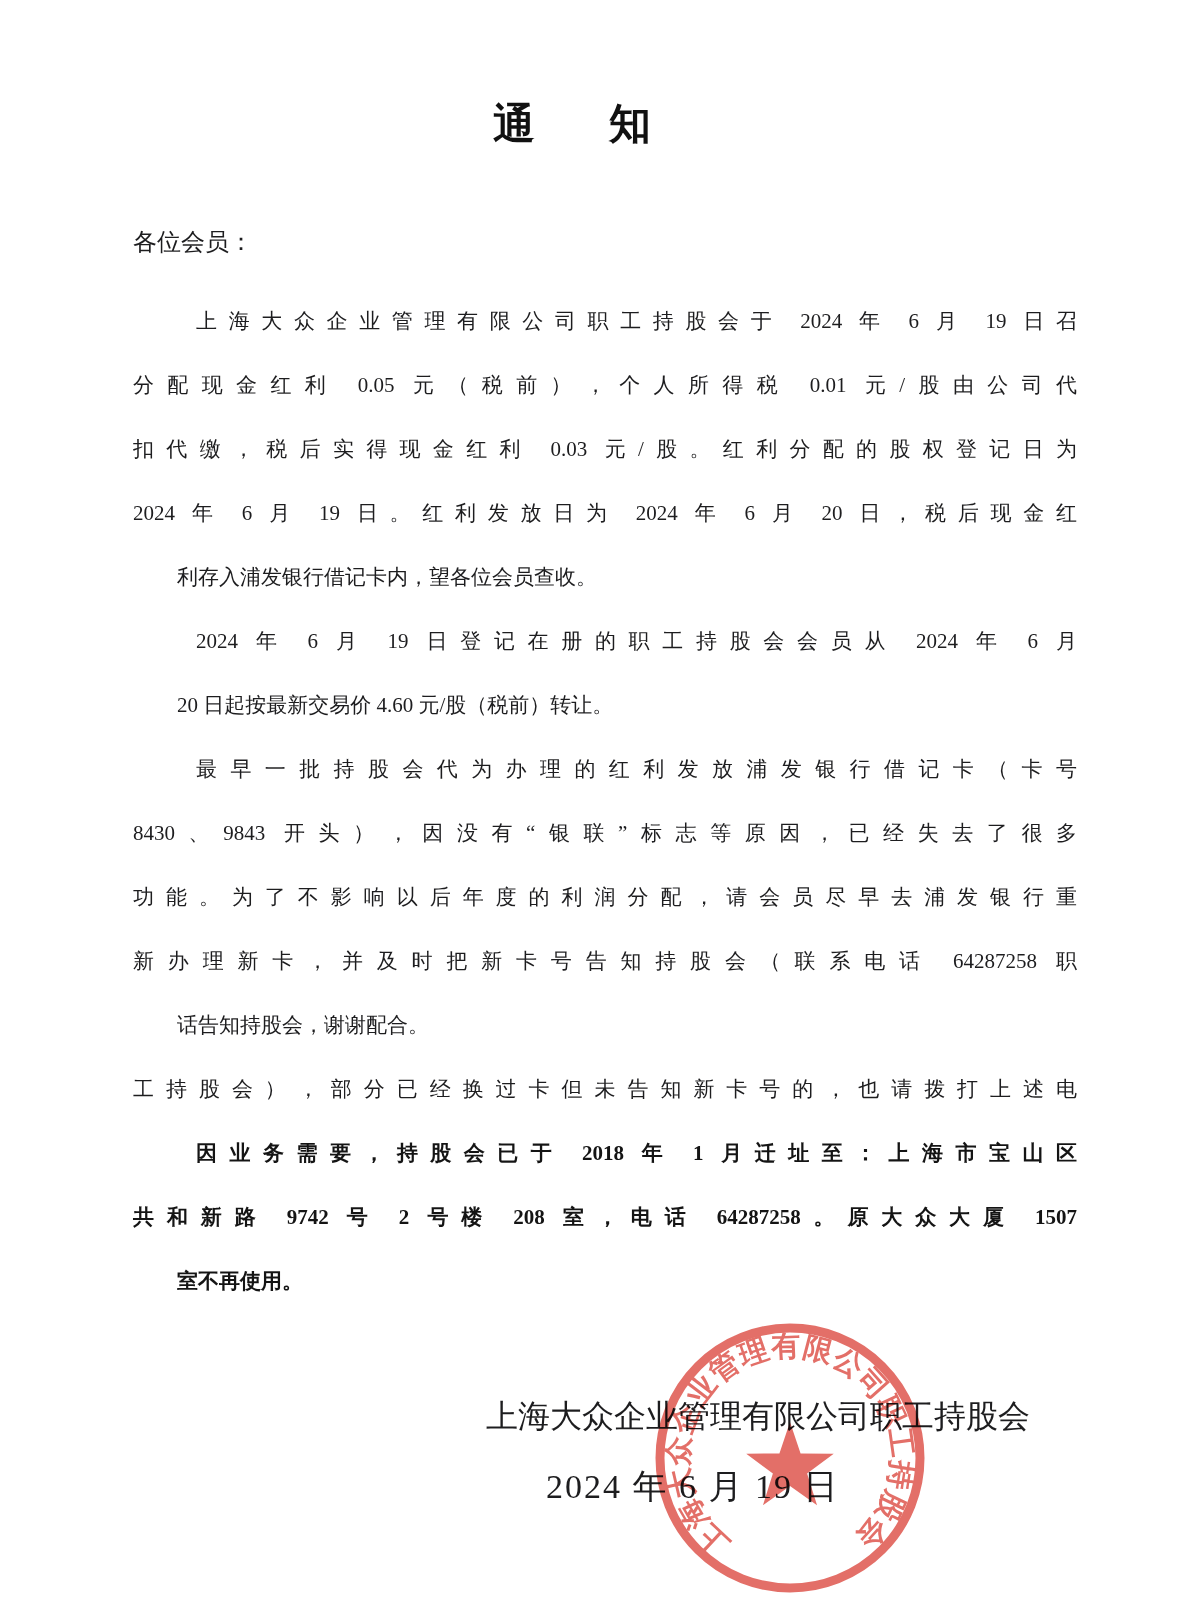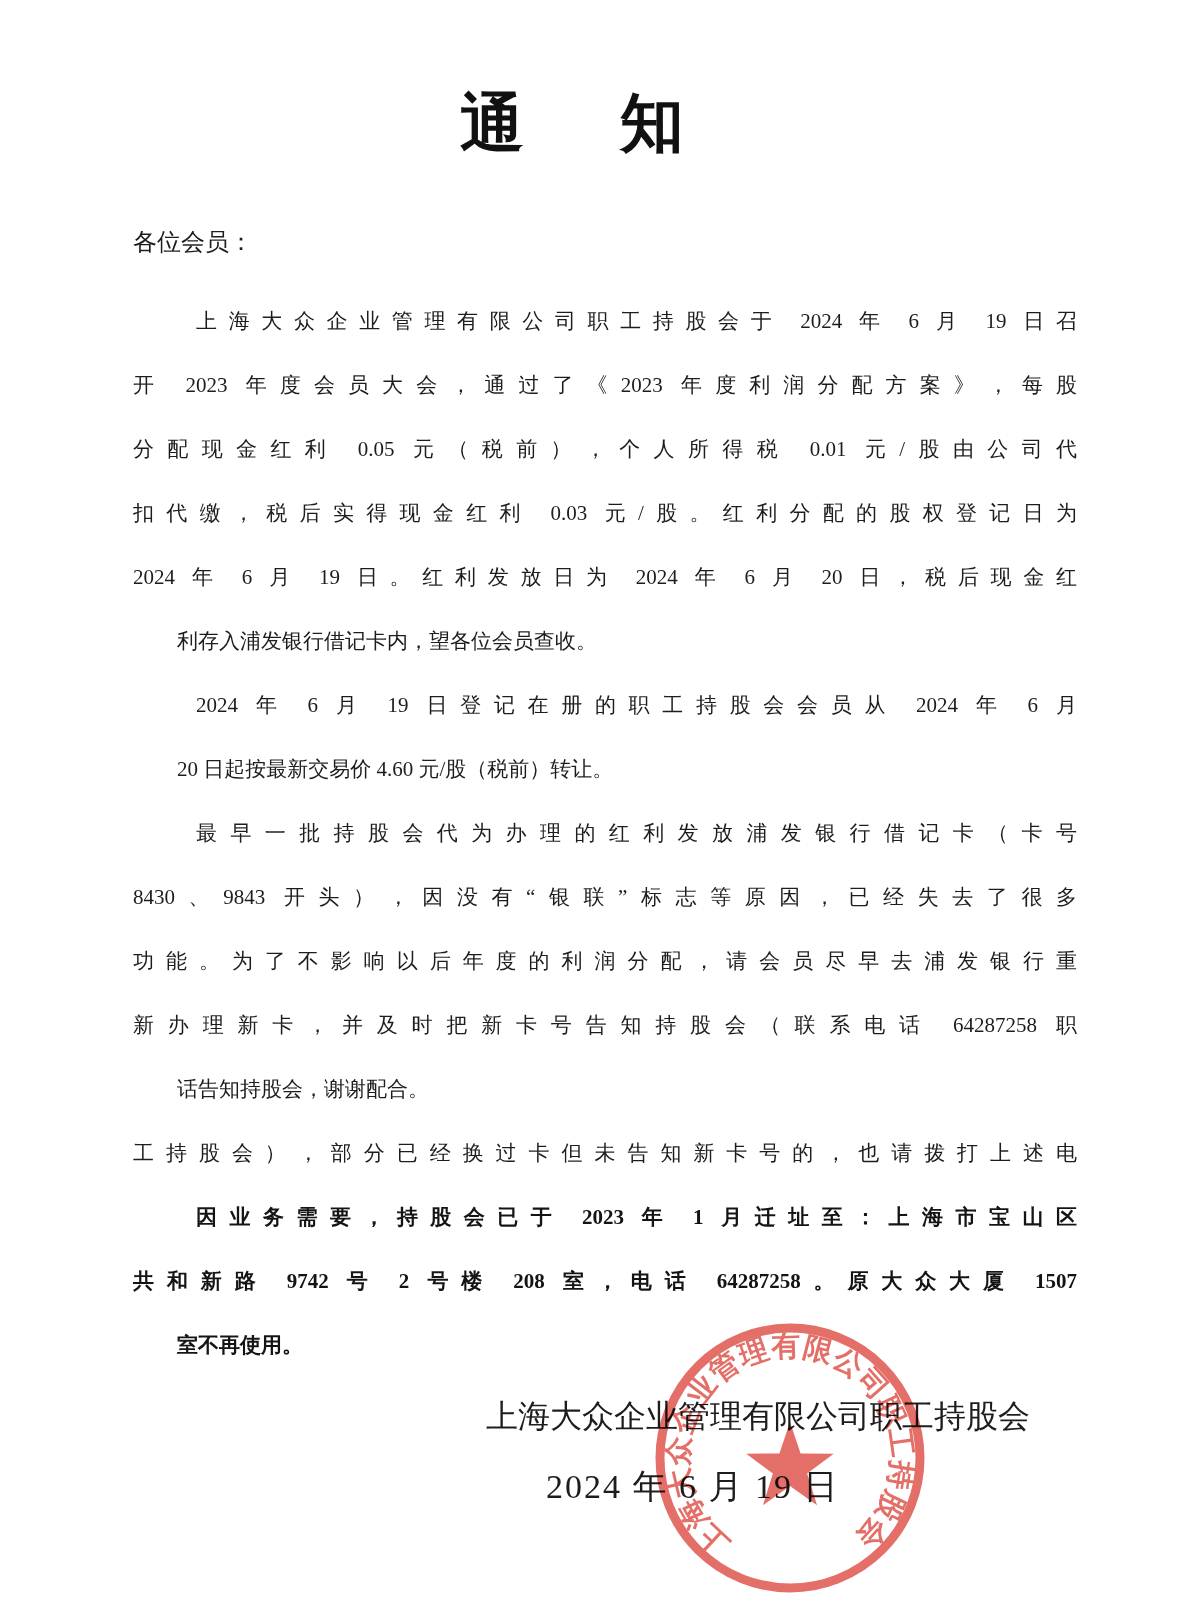--- a/index.html
+++ b/index.html
@@ -9,21 +9,21 @@
     height:1607px;
     background:#ffffff;
     overflow:hidden;
     font-family:"Liberation Serif","DejaVu Serif",serif;
     color:#1d1d1f;
   }
   .title{
     position:absolute;
     top:88px; left:0; width:1160px;
     text-align:center;
-    font-size:64px;
+    font-size:42px;
     font-weight:bold;
     letter-spacing:16px;
     line-height:72px;
     color:#111;
   }
   .salutation{
     position:absolute;
     top:210px; left:133px;
     font-size:24px;
     line-height:64px;
@@ -76,21 +76,20 @@
 <div class="page">
 
   <div class="title">通　知</div>
 
   <div class="salutation">各位会员：</div>
 
   <div class="bodytext">
 
     <div class="para">
       <div class="line ind">上海大众企业管理有限公司职工持股会于 2024 年 6 月 19 日召</div>
-      <div class="line">开 2023 年度会员大会，通过了《2023 年度利润分配方案》，每股</div>
       <div class="line">分配现金红利 0.05 元（税前），个人所得税 0.01 元/股由公司代</div>
       <div class="line">扣代缴，税后实得现金红利 0.03 元/股。红利分配的股权登记日为</div>
       <div class="line">2024 年 6 月 19 日。红利发放日为 2024 年 6 月 20 日，税后现金红</div>
       <div class="line end">利存入浦发银行借记卡内，望各位会员查收。</div>
     </div>
 
     <div class="para">
       <div class="line ind">2024 年 6 月 19 日登记在册的职工持股会会员从 2024 年 6 月</div>
       <div class="line end">20 日起按最新交易价 4.60 元/股（税前）转让。</div>
     </div>
@@ -98,21 +97,21 @@
     <div class="para">
       <div class="line ind">最早一批持股会代为办理的红利发放浦发银行借记卡（卡号</div>
       <div class="line">8430、9843 开头），因没有“银联”标志等原因，已经失去了很多</div>
       <div class="line">功能。为了不影响以后年度的利润分配，请会员尽早去浦发银行重</div>
       <div class="line">新办理新卡，并及时把新卡号告知持股会（联系电话 64287258 职</div>
       <div class="line end">话告知持股会，谢谢配合。</div>
       <div class="line">工持股会），部分已经换过卡但未告知新卡号的，也请拨打上述电</div>
     </div>
 
     <div class="para para-bold">
-      <div class="line ind">因业务需要，持股会已于 2023 年 1 月迁址至：上海市宝山区</div>
+      <div class="line ind">因业务需要，持股会已于 2018 年 1 月迁址至：上海市宝山区</div>
       <div class="line">共和新路 9742 号 2 号楼 208 室，电话 64287258。原大众大厦 1507</div>
       <div class="line end">室不再使用。</div>
     </div>
 
   </div>
 
   <div class="signature">上海大众企业管理有限公司职工持股会</div>
 
   <div class="dateline">2024 年 6 月 19 日</div>
 

